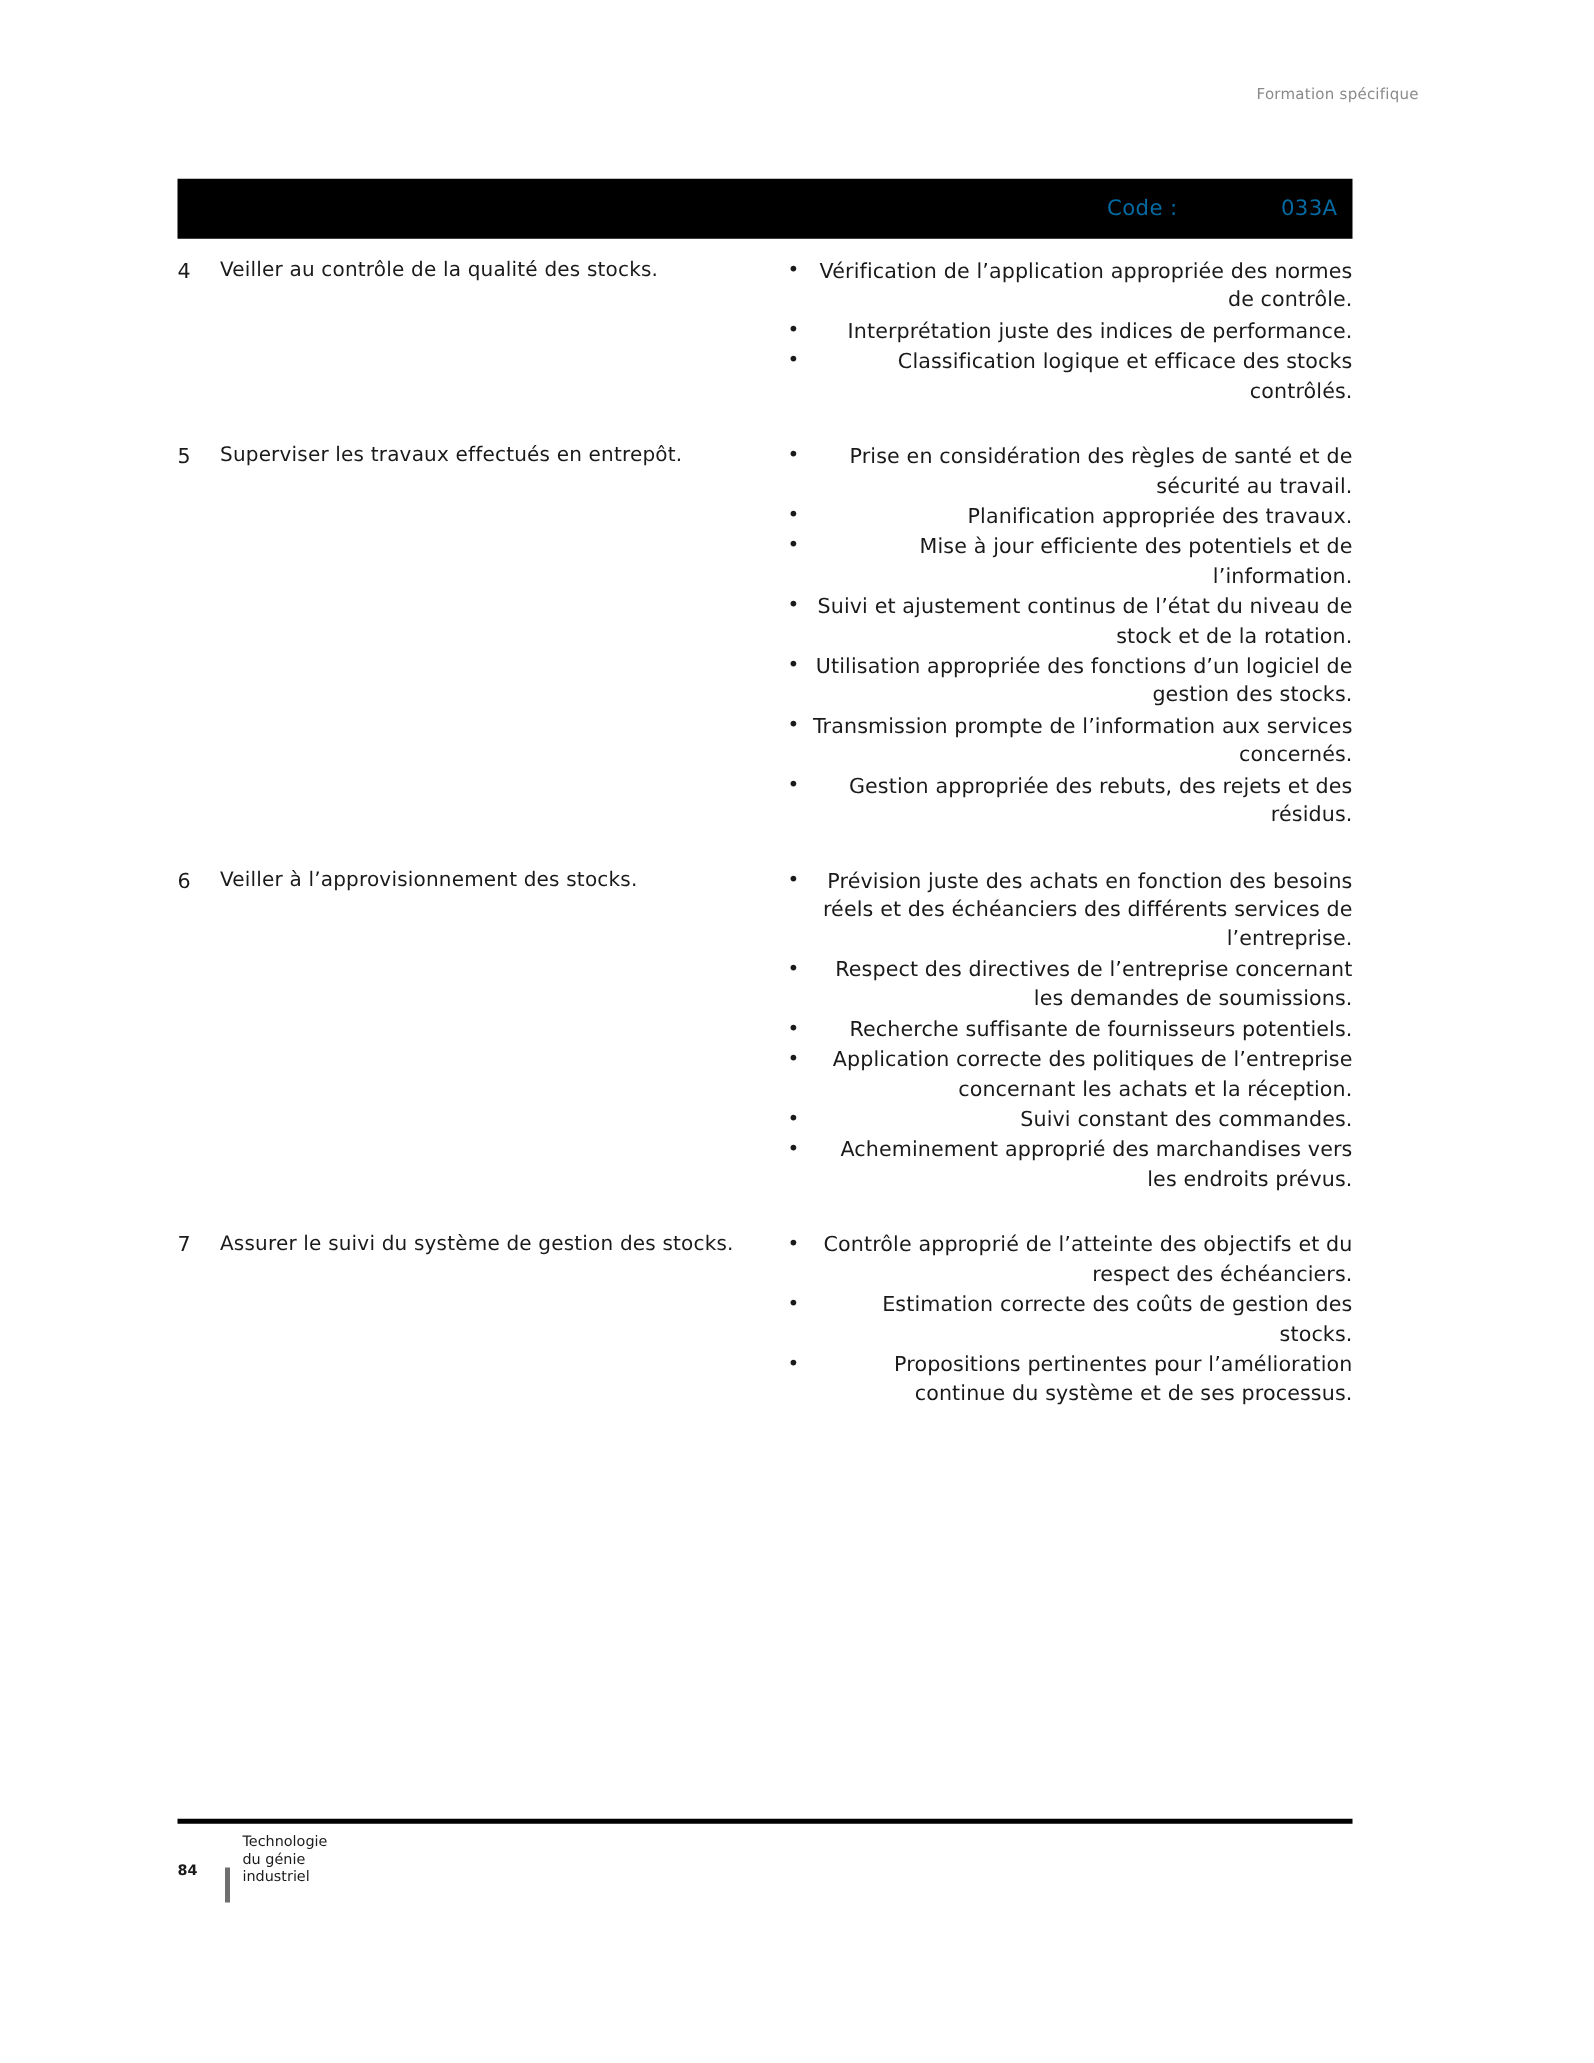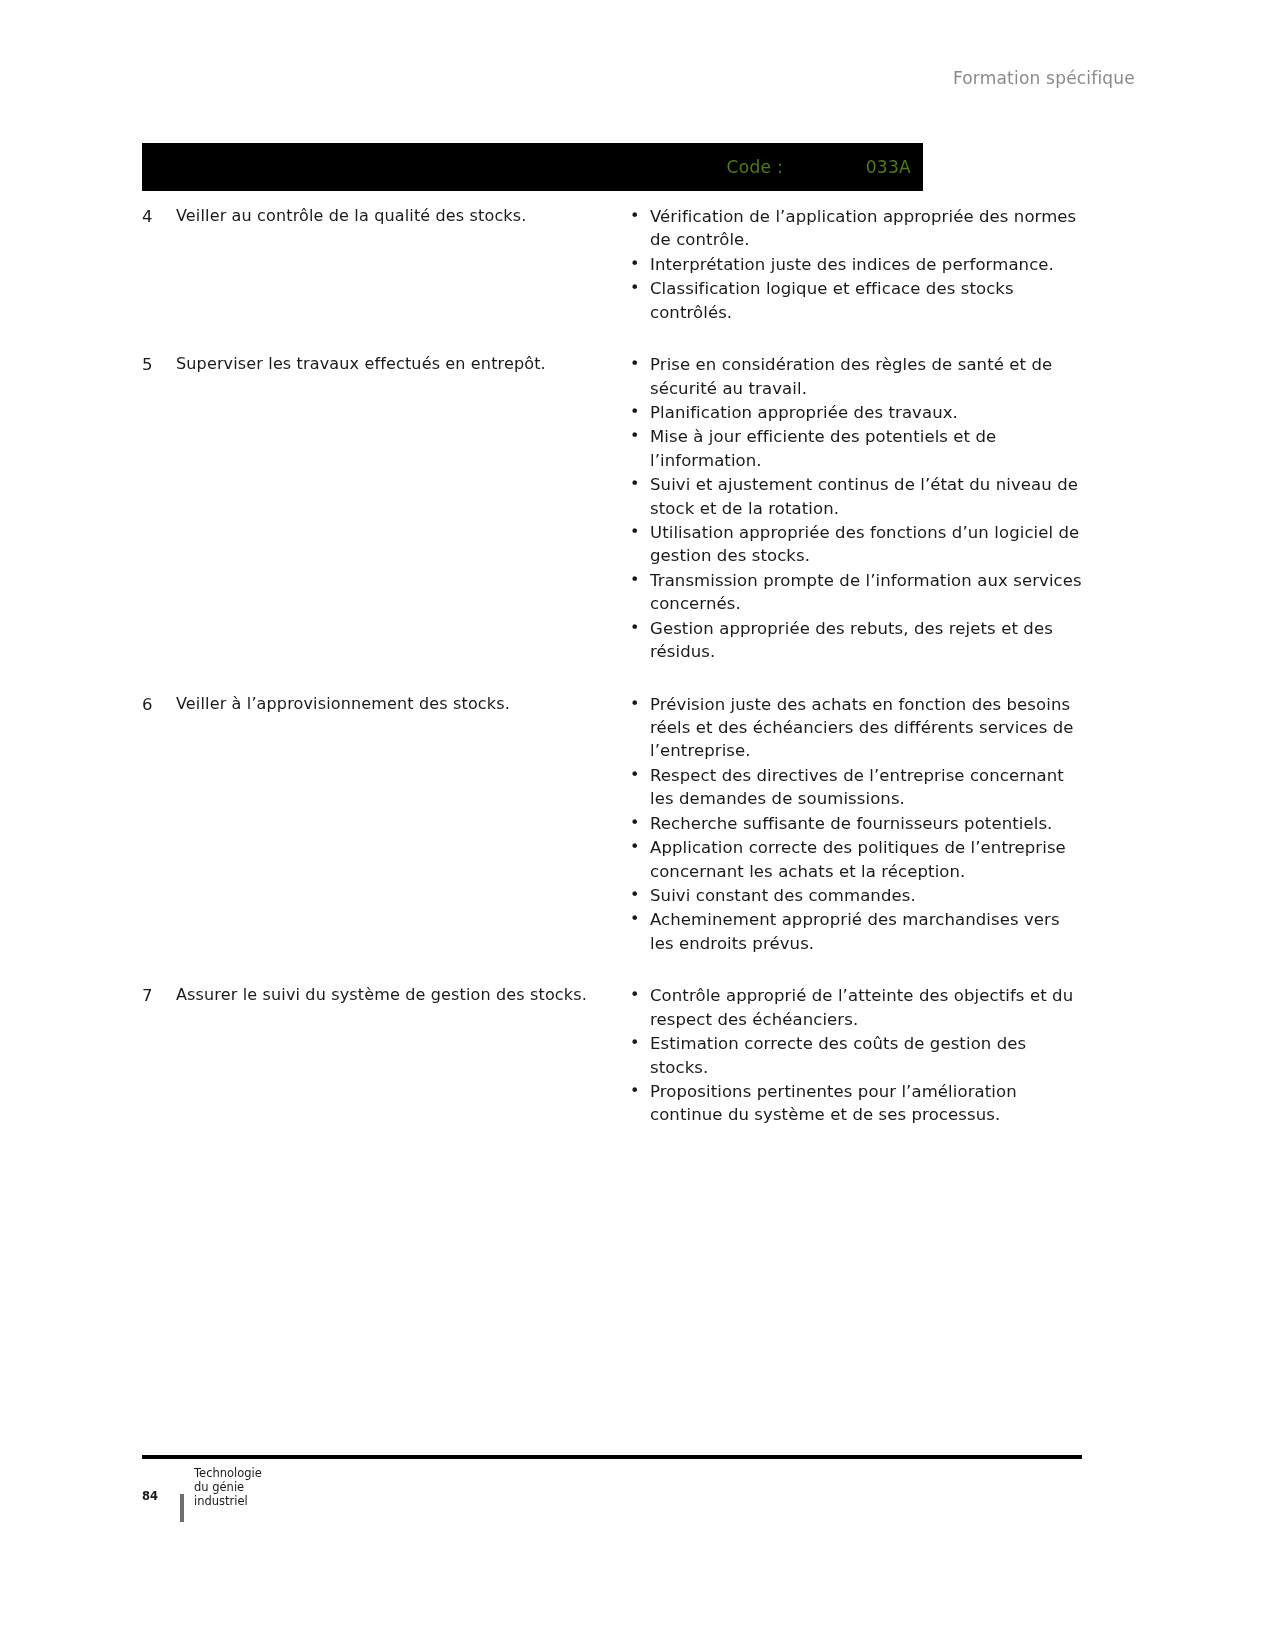--- a/index.html
+++ b/index.html
@@ -21,35 +21,35 @@
     width: 1275px;
     height: 1650px;
     box-sizing: border-box;
   }
 
   
   .running-head {
     position: absolute;
     top: 68px;
     right: 140px;
-    font-size: 17px;
+    font-size: 12px;
     color: #8a8a8a;
     letter-spacing: 0.2px;
     font-family: "DejaVu Sans", sans-serif;
   }
 
   
   .code-bar {
     position: absolute;
     top: 143px;
     left: 142px;
-    width: 781px;
+    width: 940px;
     height: 48px;
     background: #000000;
-    color: #4d7c0f;
+    color: #0369a1;
   }
   .code-bar .code-label {
     position: absolute;
     right: 140px;
     top: 14px;
     font-size: 17px;
     letter-spacing: 0.3px;
   }
   .code-bar .code-value {
     position: absolute;
@@ -86,20 +86,21 @@
   }
   .task-text {
     font-size: 16px;
     line-height: 1.42;
     color: #1a1a1a;
     letter-spacing: 0.15px;
   }
   .col-right {
     width: 460px;
     box-sizing: border-box;
+    text-align: right;
   }
   ul.criteria {
     margin: 0;
     padding: 0 0 0 28px;
     list-style: none;
   }
   ul.criteria li {
     position: relative;
     font-size: 16.5px;
     line-height: 1.42;

